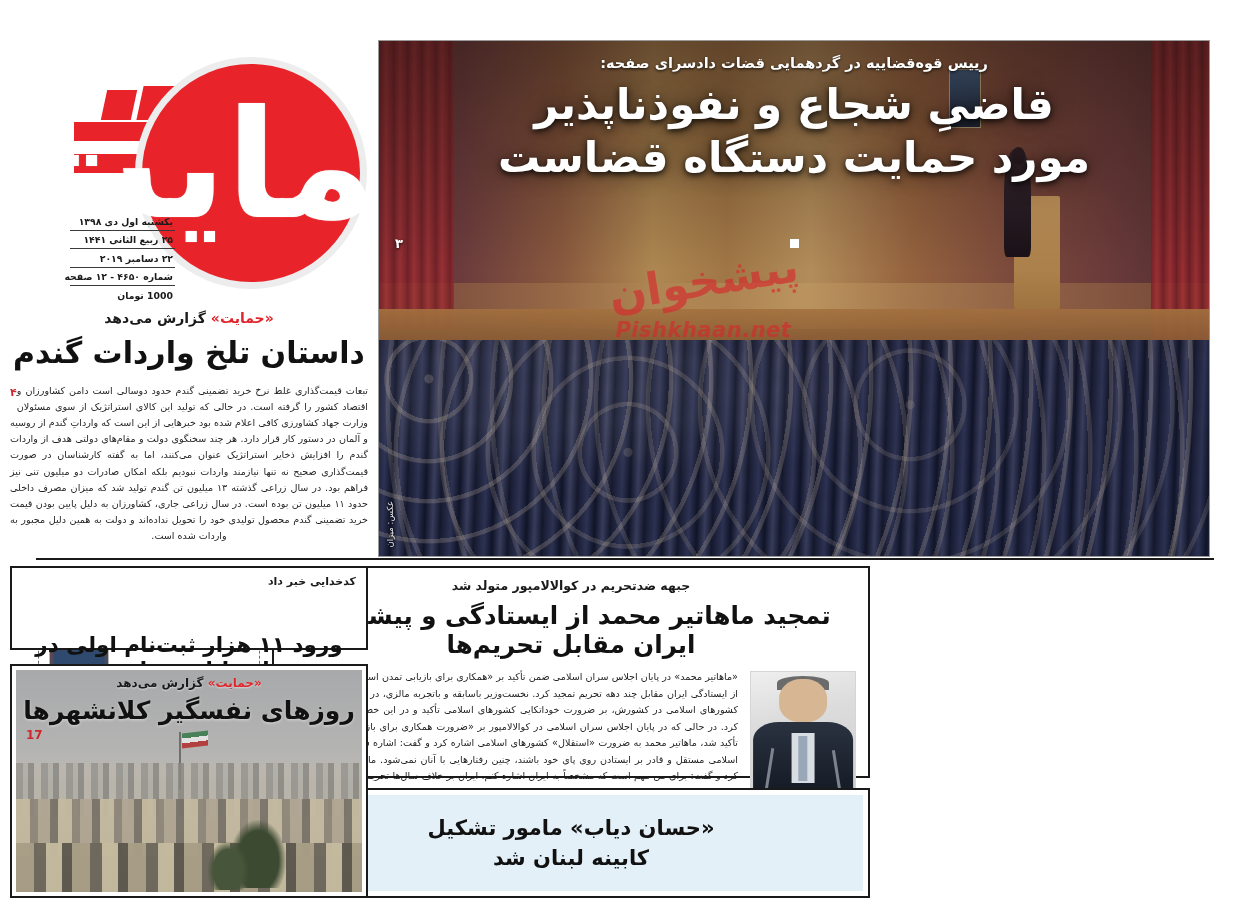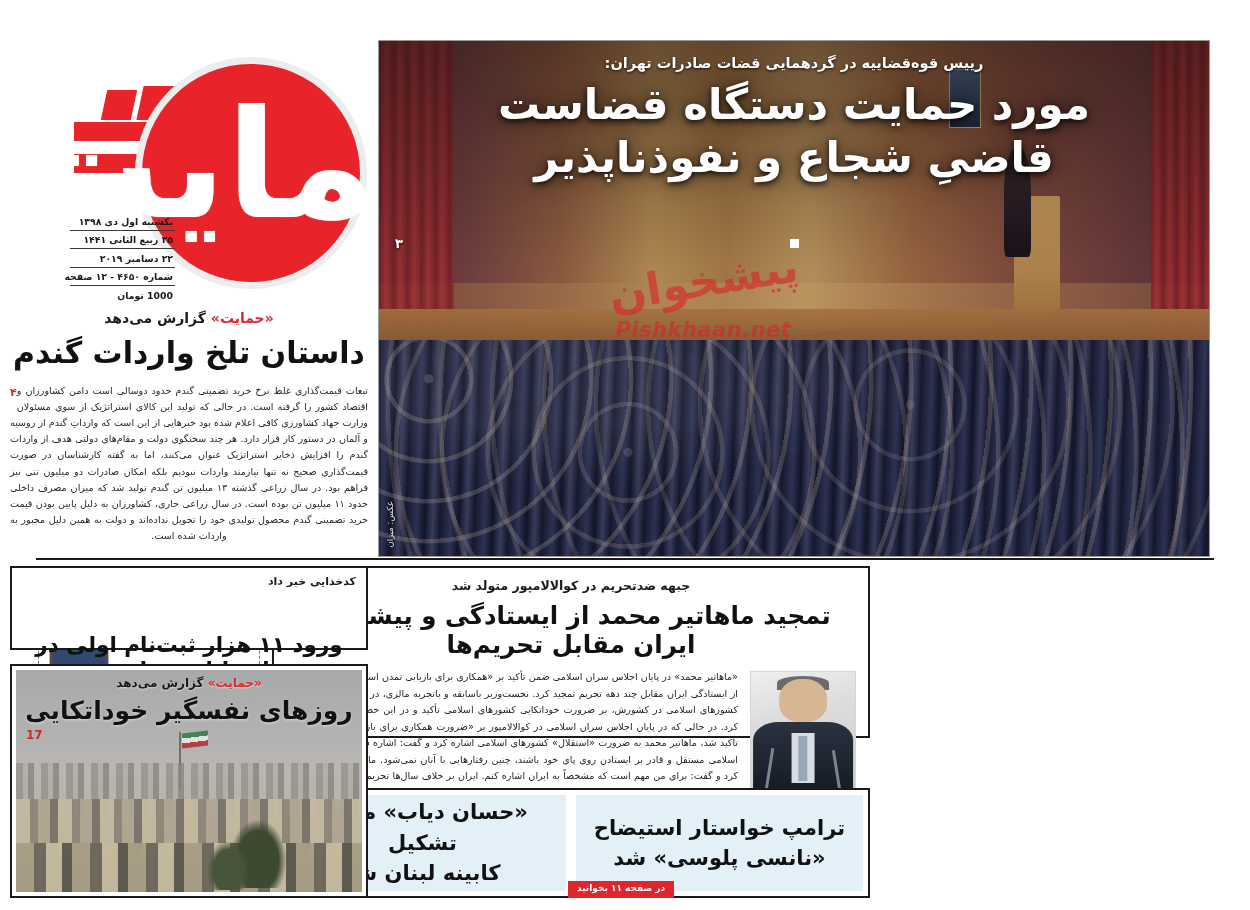--- a/index.html
+++ b/index.html
@@ -417,21 +417,21 @@
     color: #d0262c;
     font-weight: bold;
     font-size: 11px;
     float: left;
   }
 
   
   .mahathir {
     position: absolute;
     top: 566px; left: 272px;
-    width: 598px; height: 172px;
+    width: 598px; height: 212px;
     border: 2px solid #1a1a1a;
     box-sizing: border-box;
     background: #ffffff;
     padding: 10px 12px 8px;
   }
   .mh-kicker {
     text-align: center;
     font-size: 12.5px;
     font-weight: bold;
     color: #1a1a1a;
@@ -721,25 +721,25 @@
       <div class="curtain-r"></div>
       <div class="portrait"></div>
       <div class="podium"></div>
       <div class="speaker"></div>
       <div class="speaker-head"></div>
       <div class="stage-front"></div>
       <div class="audience"></div>
     </div>
     <div class="hero-overlay-top"></div>
 
-    <div class="kicker">رییس قوه‌قضاییه در گردهمایی قضات صادرات تهران:</div>
+    <div class="kicker">رییس قوه‌قضاییه در گردهمایی قضات دادسرای صفحه:</div>
 
     <div class="headline">
+      <div>قاضیِ شجاع و نفوذناپذیر</div>
       <div>مورد حمایت دستگاه قضاست</div>
-      <div>قاضیِ شجاع و نفوذناپذیر</div>
     </div>
 
     <div class="subhead">
       <span class="sq"></span>
     </div>
     <div class="hero-pageno">۳</div>
 
     <div class="watermark">
       <span class="wm-fa">پیشخوان</span>
       <span class="wm-en">Pishkhaan.net</span>
@@ -791,27 +791,20 @@
         <div class="mic2"></div>
     </div>
     <div class="mh-body">
       <span class="mh-pageno">۲</span><span>«ماهاتیر محمد» در پایان اجلاس سران اسلامی ضمن تأکید بر «همکاری برای بازیابی تمدن اسلامی»، «با افتخار» از ایستادگی ایران مقابل چند دهه تحریم تمجید کرد. نخست‌وزیر باسابقه و باتجربه مالزی، در پایان اجلاس سران کشورهای اسلامی در کشورش، بر ضرورت خوداتکایی کشورهای اسلامی تأکید و در این خصوص از ایران تمجید کرد. در حالی که در پایان اجلاس سران اسلامی در کوالالامپور بر «ضرورت همکاری برای بازیابی تمدن اسلامی» تأکید شد، ماهاتیر محمد به ضرورت «استقلال» کشورهای اسلامی اشاره کرد و گفت: اشاره شد که اگر کشورهای اسلامی مستقل و قادر بر ایستادن روی پای خود باشند، چنین رفتارهایی با آنان نمی‌شود. ماهاتیر به ایران اشاره کرد و گفت: برای من مهم است که مشخصاً به ایران اشاره کنم. ایران بر خلاف سال‌ها تحریم و محاصره، توانسته پیشرفت و تحول را ادامه بدهد.</span>
     </div>
   </div>
 
   <div class="bluebar">
     <div class="bluebox">
       <div class="bb-title">
-        <div>ترامپ خواستار استیضاح</div>
-        <div>«نانسی پلوسی» شد</div>
-      </div>
-      <div class="readtag">در صفحه ۱۱ بخوانید</div>
-    </div>
-    <div class="bluebox">
-      <div class="bb-title">
         <div>«حسان دیاب» مامور تشکیل</div>
         <div>کابینه لبنان شد</div>
       </div>
     </div>
   </div>
 
   <div class="majlis">
     <div class="majlis-kicker">کدخدایی خبر داد</div>
     <div class="majlis-title">ورود ۱۱ هزار ثبت‌نام اولی در انتخابات مجلس</div>
     <div class="majlis-pageno">۲</div>
@@ -824,17 +817,17 @@
       <div class="mc-flag"></div>
       <div class="mc-skyline"></div>
       <div class="mc-mid"></div>
       <div class="mc-fore"></div>
       <div class="mc-tree"></div>
       <div class="mc-tree2"></div>
     </div>
     <div class="mc-kicker">
       <span class="q">«حمایت»</span><span> گزارش می‌دهد</span>
     </div>
-    <div class="mc-title">روزهای نفسگیر خوداتکایی</div>
+    <div class="mc-title">روزهای نفسگیر کلانشهرها</div>
     <div class="mc-pageno">17</div>
   </div>
 
 </div>
 
 </body></html>

